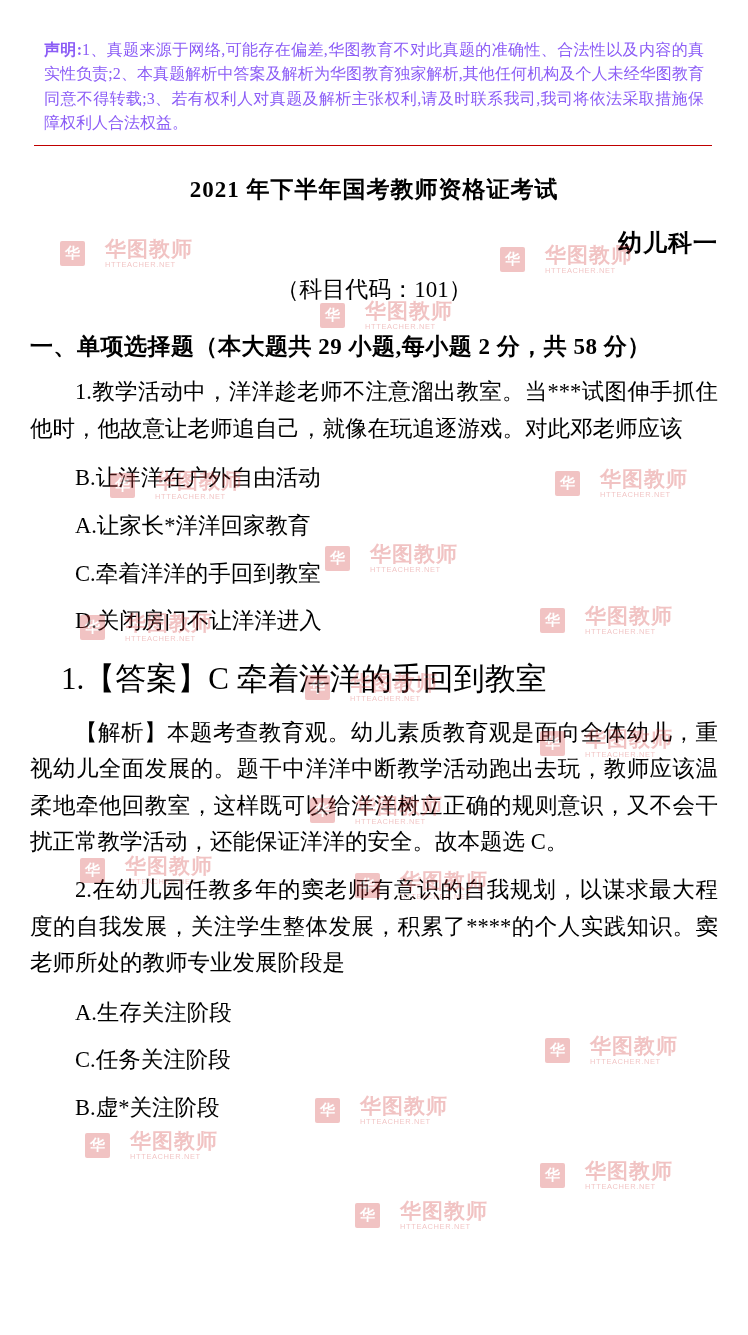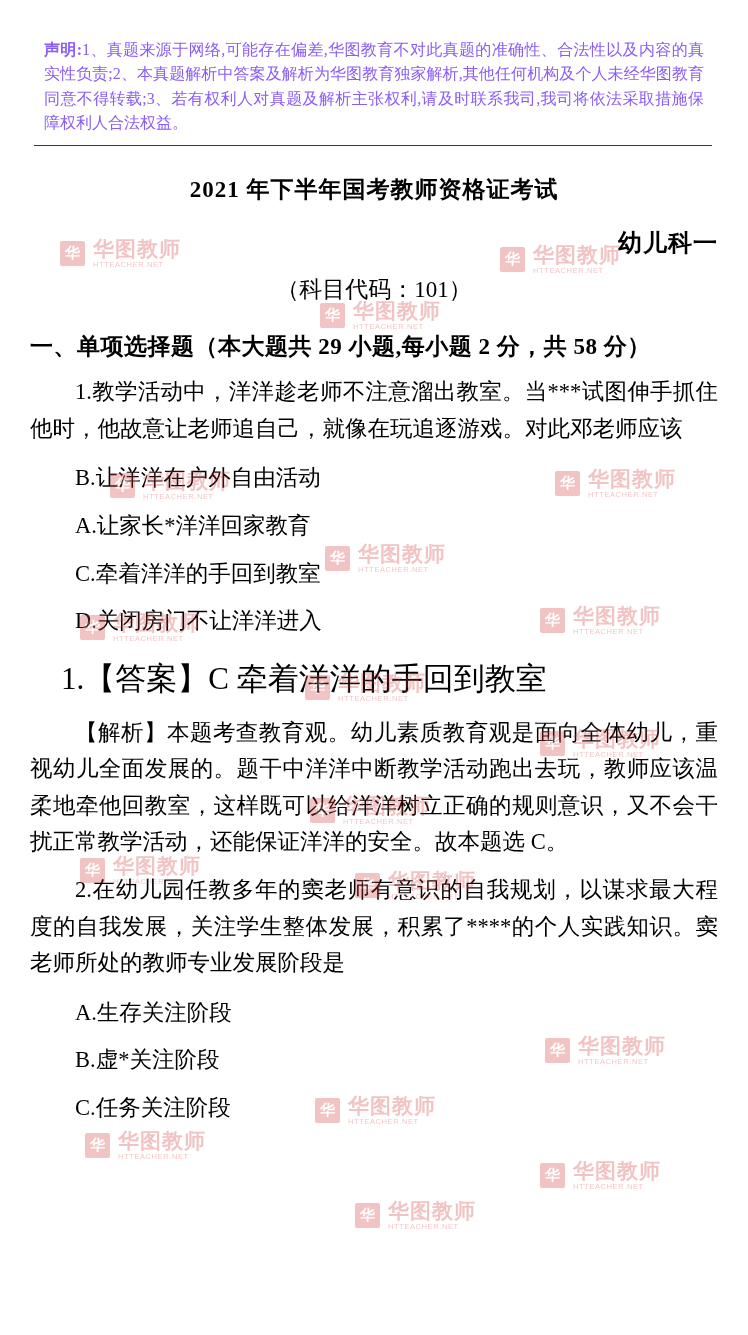--- a/index.html
+++ b/index.html
@@ -104,21 +104,21 @@
     color: #fff;
     font-size: 15px;
     font-weight: bold;
     display: flex;
     align-items: center;
     justify-content: center;
     font-family: "Liberation Sans", sans-serif;
     border-radius: 2px;
   }
   .wm .txt {
-    margin-left: 8px;
+    margin-left: 20px;
     line-height: 1;
   }
   .wm .txt .cn {
     font-size: 21px;
     font-weight: bold;
     color: #d23c3c;
     font-family: "Liberation Sans", sans-serif;
     letter-spacing: 1px;
   }
   .wm .txt .en {
@@ -147,22 +147,22 @@
   <p class="body indent">1.教学活动中，洋洋趁老师不注意溜出教室。当***试图伸手抓住他时，他故意让老师追自己，就像在玩追逐游戏。对此邓老师应该</p>
   <p class="opt">B.让洋洋在户外自由活动</p>
   <p class="opt">A.让家长*洋洋回家教育</p>
   <p class="opt">C.牵着洋洋的手回到教室</p>
   <p class="opt">D.关闭房门不让洋洋进入</p>
   <p class="answer">1.【答案】C  牵着洋洋的手回到教室</p>
   <p class="body indent">【解析】本题考查教育观。幼儿素质教育观是面向全体幼儿，重视幼儿全面发展的。题干中洋洋中断教学活动跑出去玩，教师应该温柔地牵他回教室，这样既可以给洋洋树立正确的规则意识，又不会干扰正常教学活动，还能保证洋洋的安全。故本题选 C。</p>
 
   <p class="body indent">2.在幼儿园任教多年的窦老师有意识的自我规划，以谋求最大程度的自我发展，关注学生整体发展，积累了****的个人实践知识。窦老师所处的教师专业发展阶段是</p>
   <p class="opt">A.生存关注阶段</p>
+  <p class="opt">C.任务关注阶段</p>
   <p class="opt">B.虚*关注阶段</p>
-  <p class="opt">C.任务关注阶段</p>
 
   <div class="wm" style="left:60px;  top:238px;">
     <div class="mark">华</div>
     <div class="txt">
         <div class="cn">华图教师</div>
         <div class="en">HTTEACHER.NET</div>
       </div>
   </div>
   <div class="wm" style="left:500px; top:244px;">
     <div class="mark">华</div>

